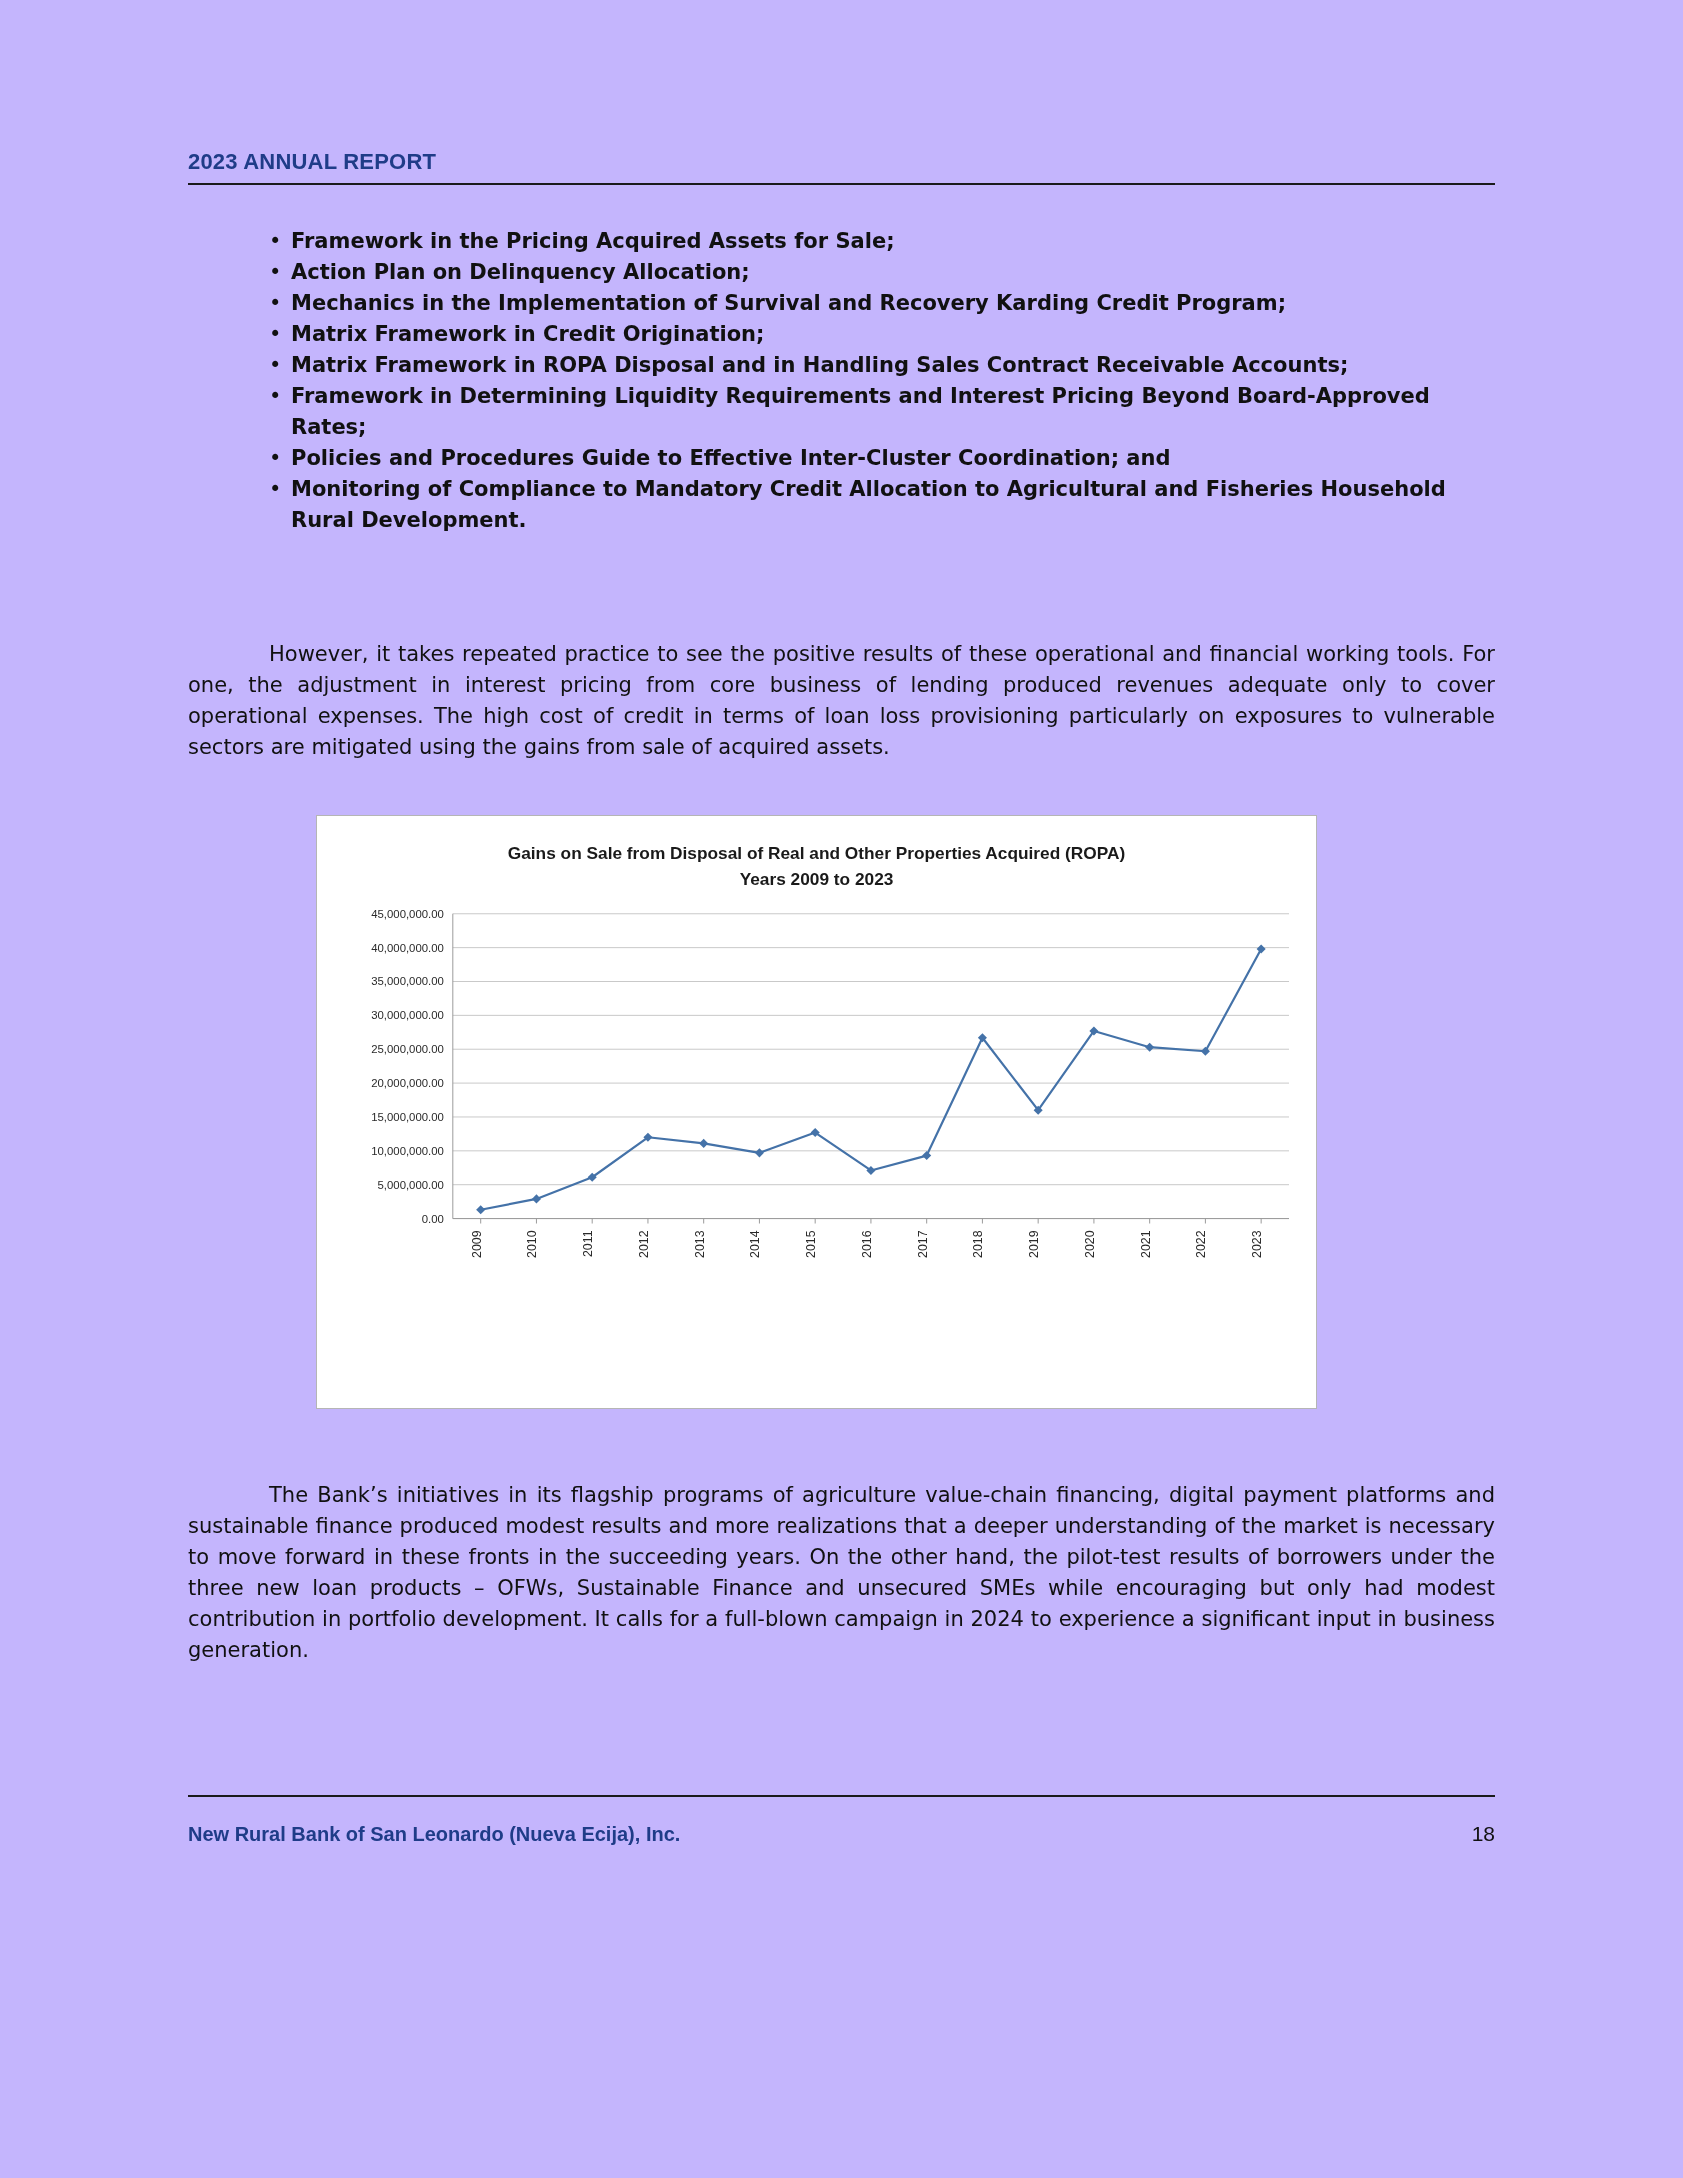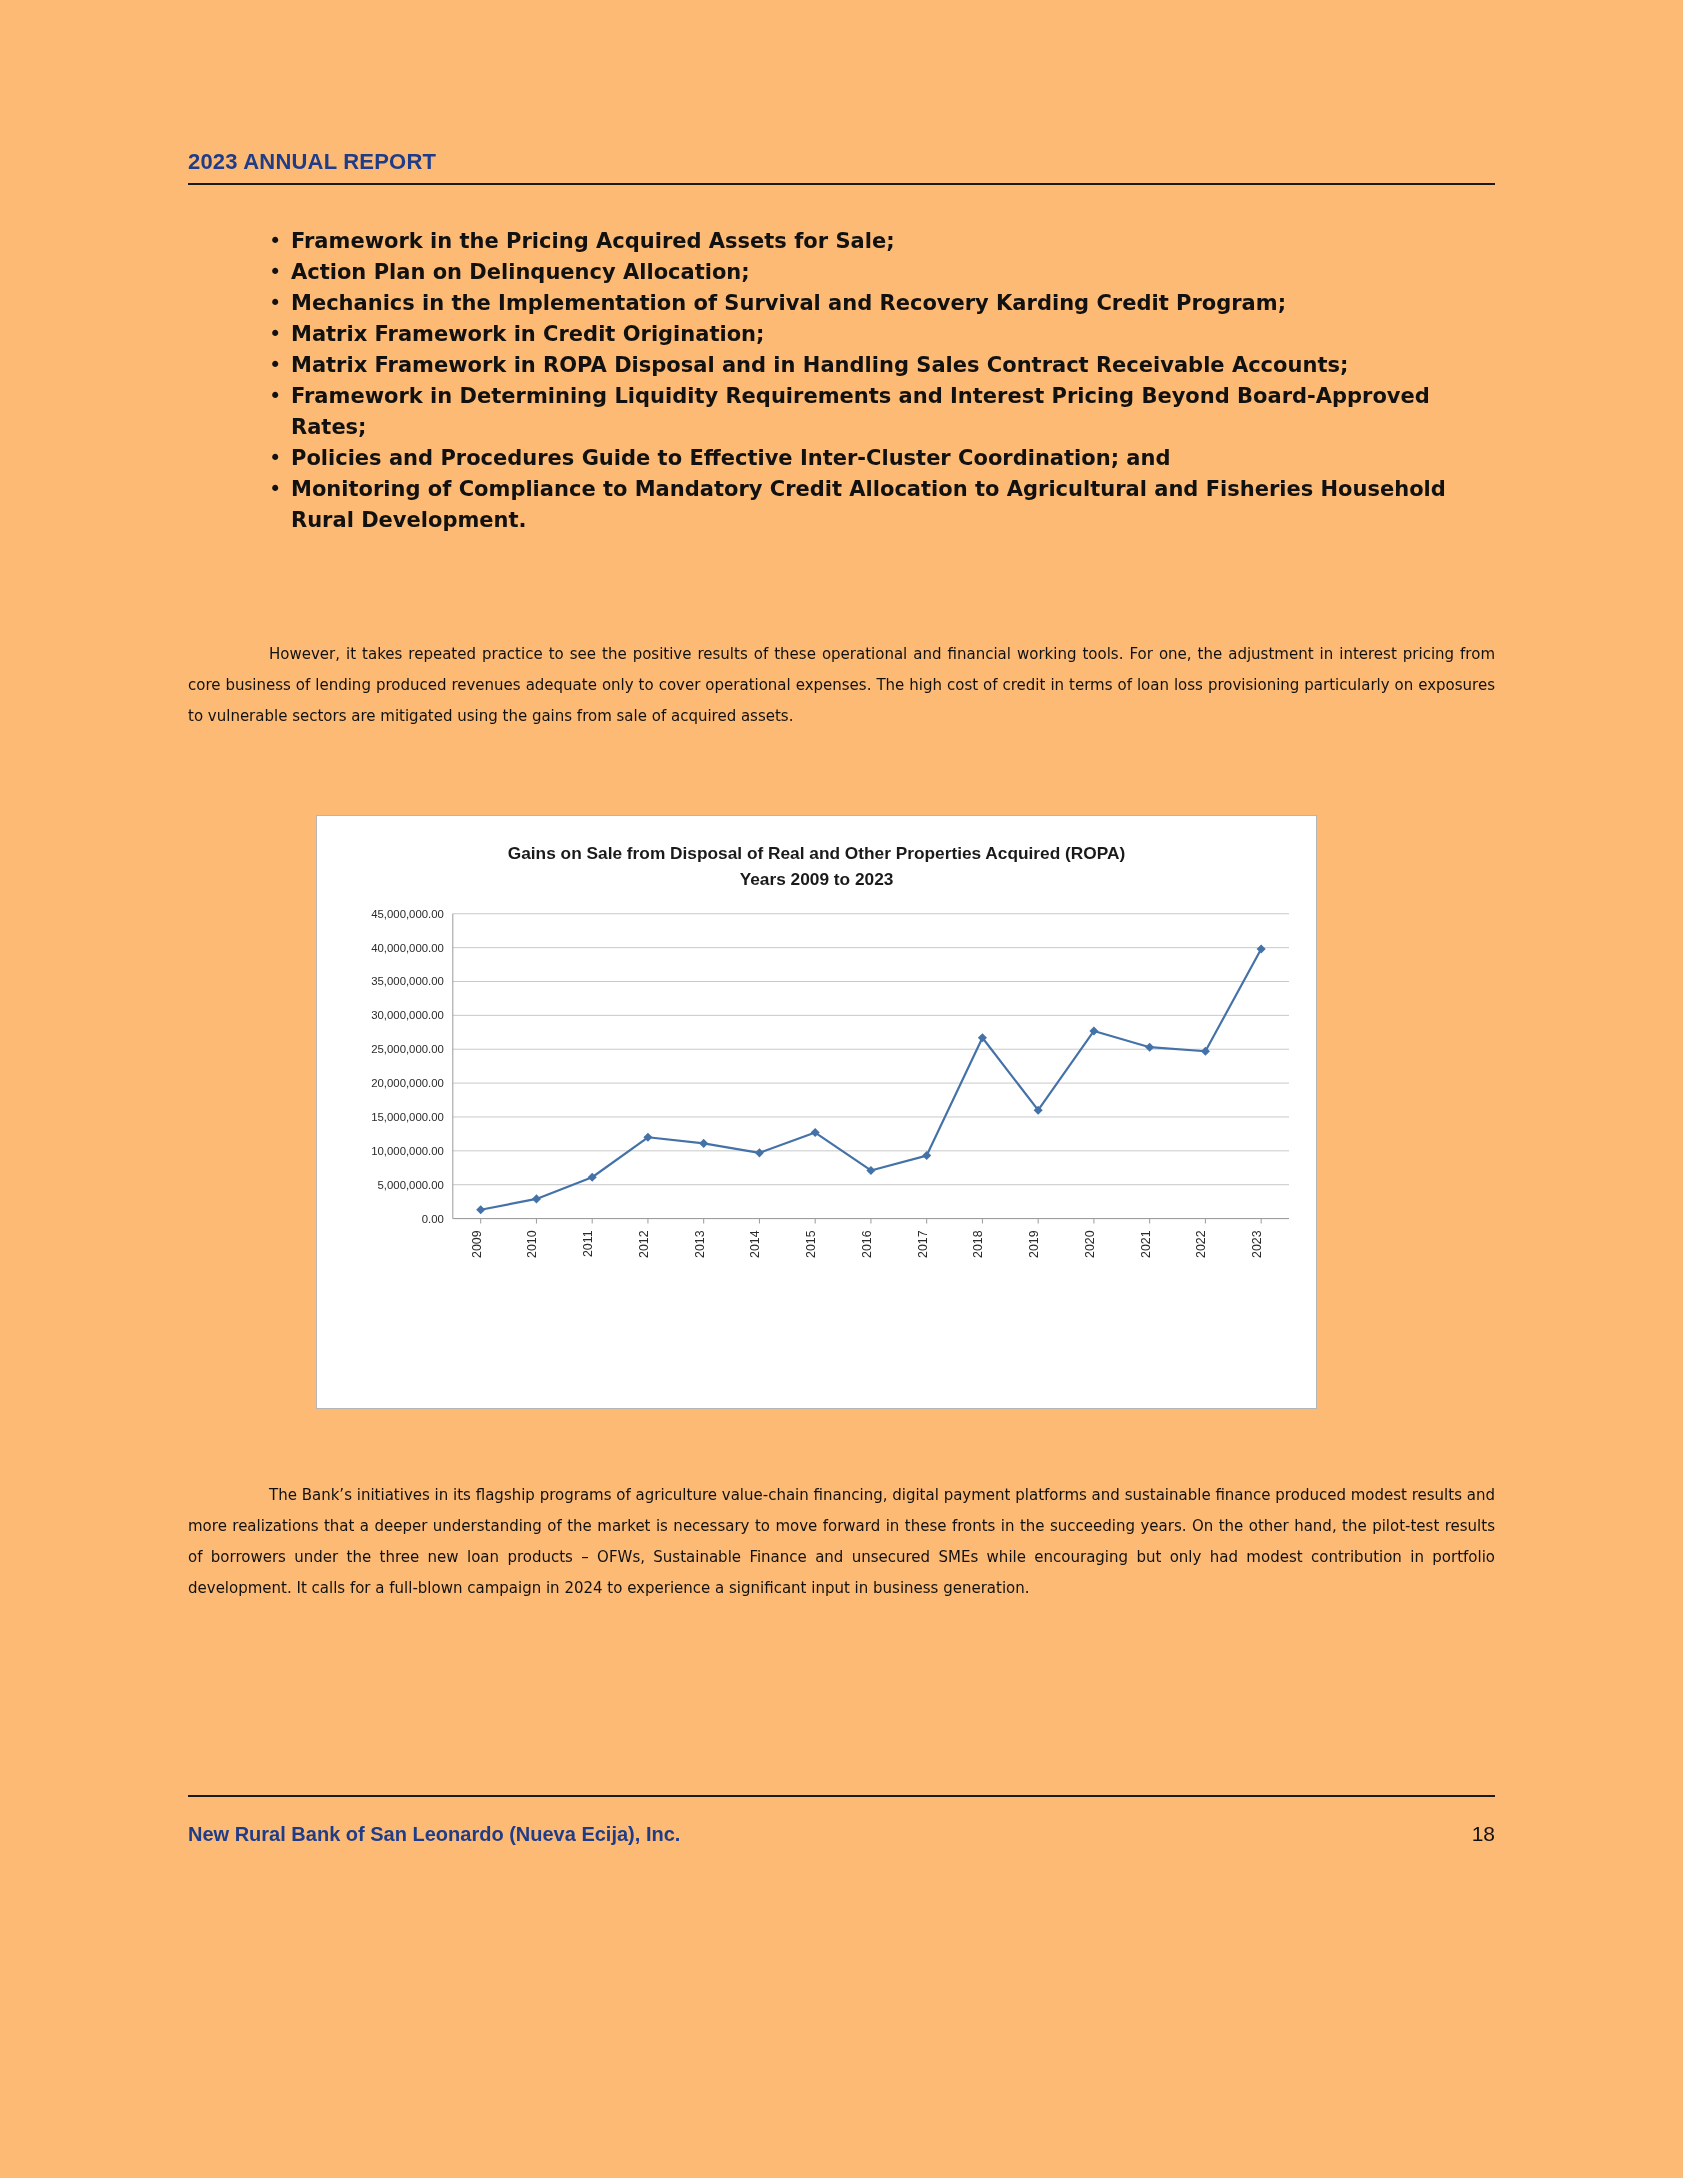--- a/index.html
+++ b/index.html
@@ -12,21 +12,21 @@
     height: 2178px;
     font-family: "Liberation Sans", sans-serif;
     color: #000000;
     position: relative;
   }
   .page {
     position: absolute;
     left: 0; top: 0;
     width: 1683px;
     height: 2178px;
-    background: #fdba74;
+    background: #c4b5fd;
   }
   
   .header {
     position: absolute;
     left: 188px;
     top: 149px;
     width: 1307px;
   }
   .header-title {
     font-size: 22px;
@@ -65,21 +65,21 @@
   .bullet-text {
     flex: 1 1 auto;
     font-weight: bold;
   }
   
   .para {
     position: absolute;
     left: 188px;
     width: 1307px;
     font-family: "DejaVu Sans", sans-serif;
-    font-size: 15px;
+    font-size: 21px;
     line-height: 31px;
     text-align: justify;
     text-indent: 81px;
     color: #111;
   }
   #para1 { top: 639px; }
   #para2 { top: 1480px; }
   
   .chart-box {
     position: absolute;

